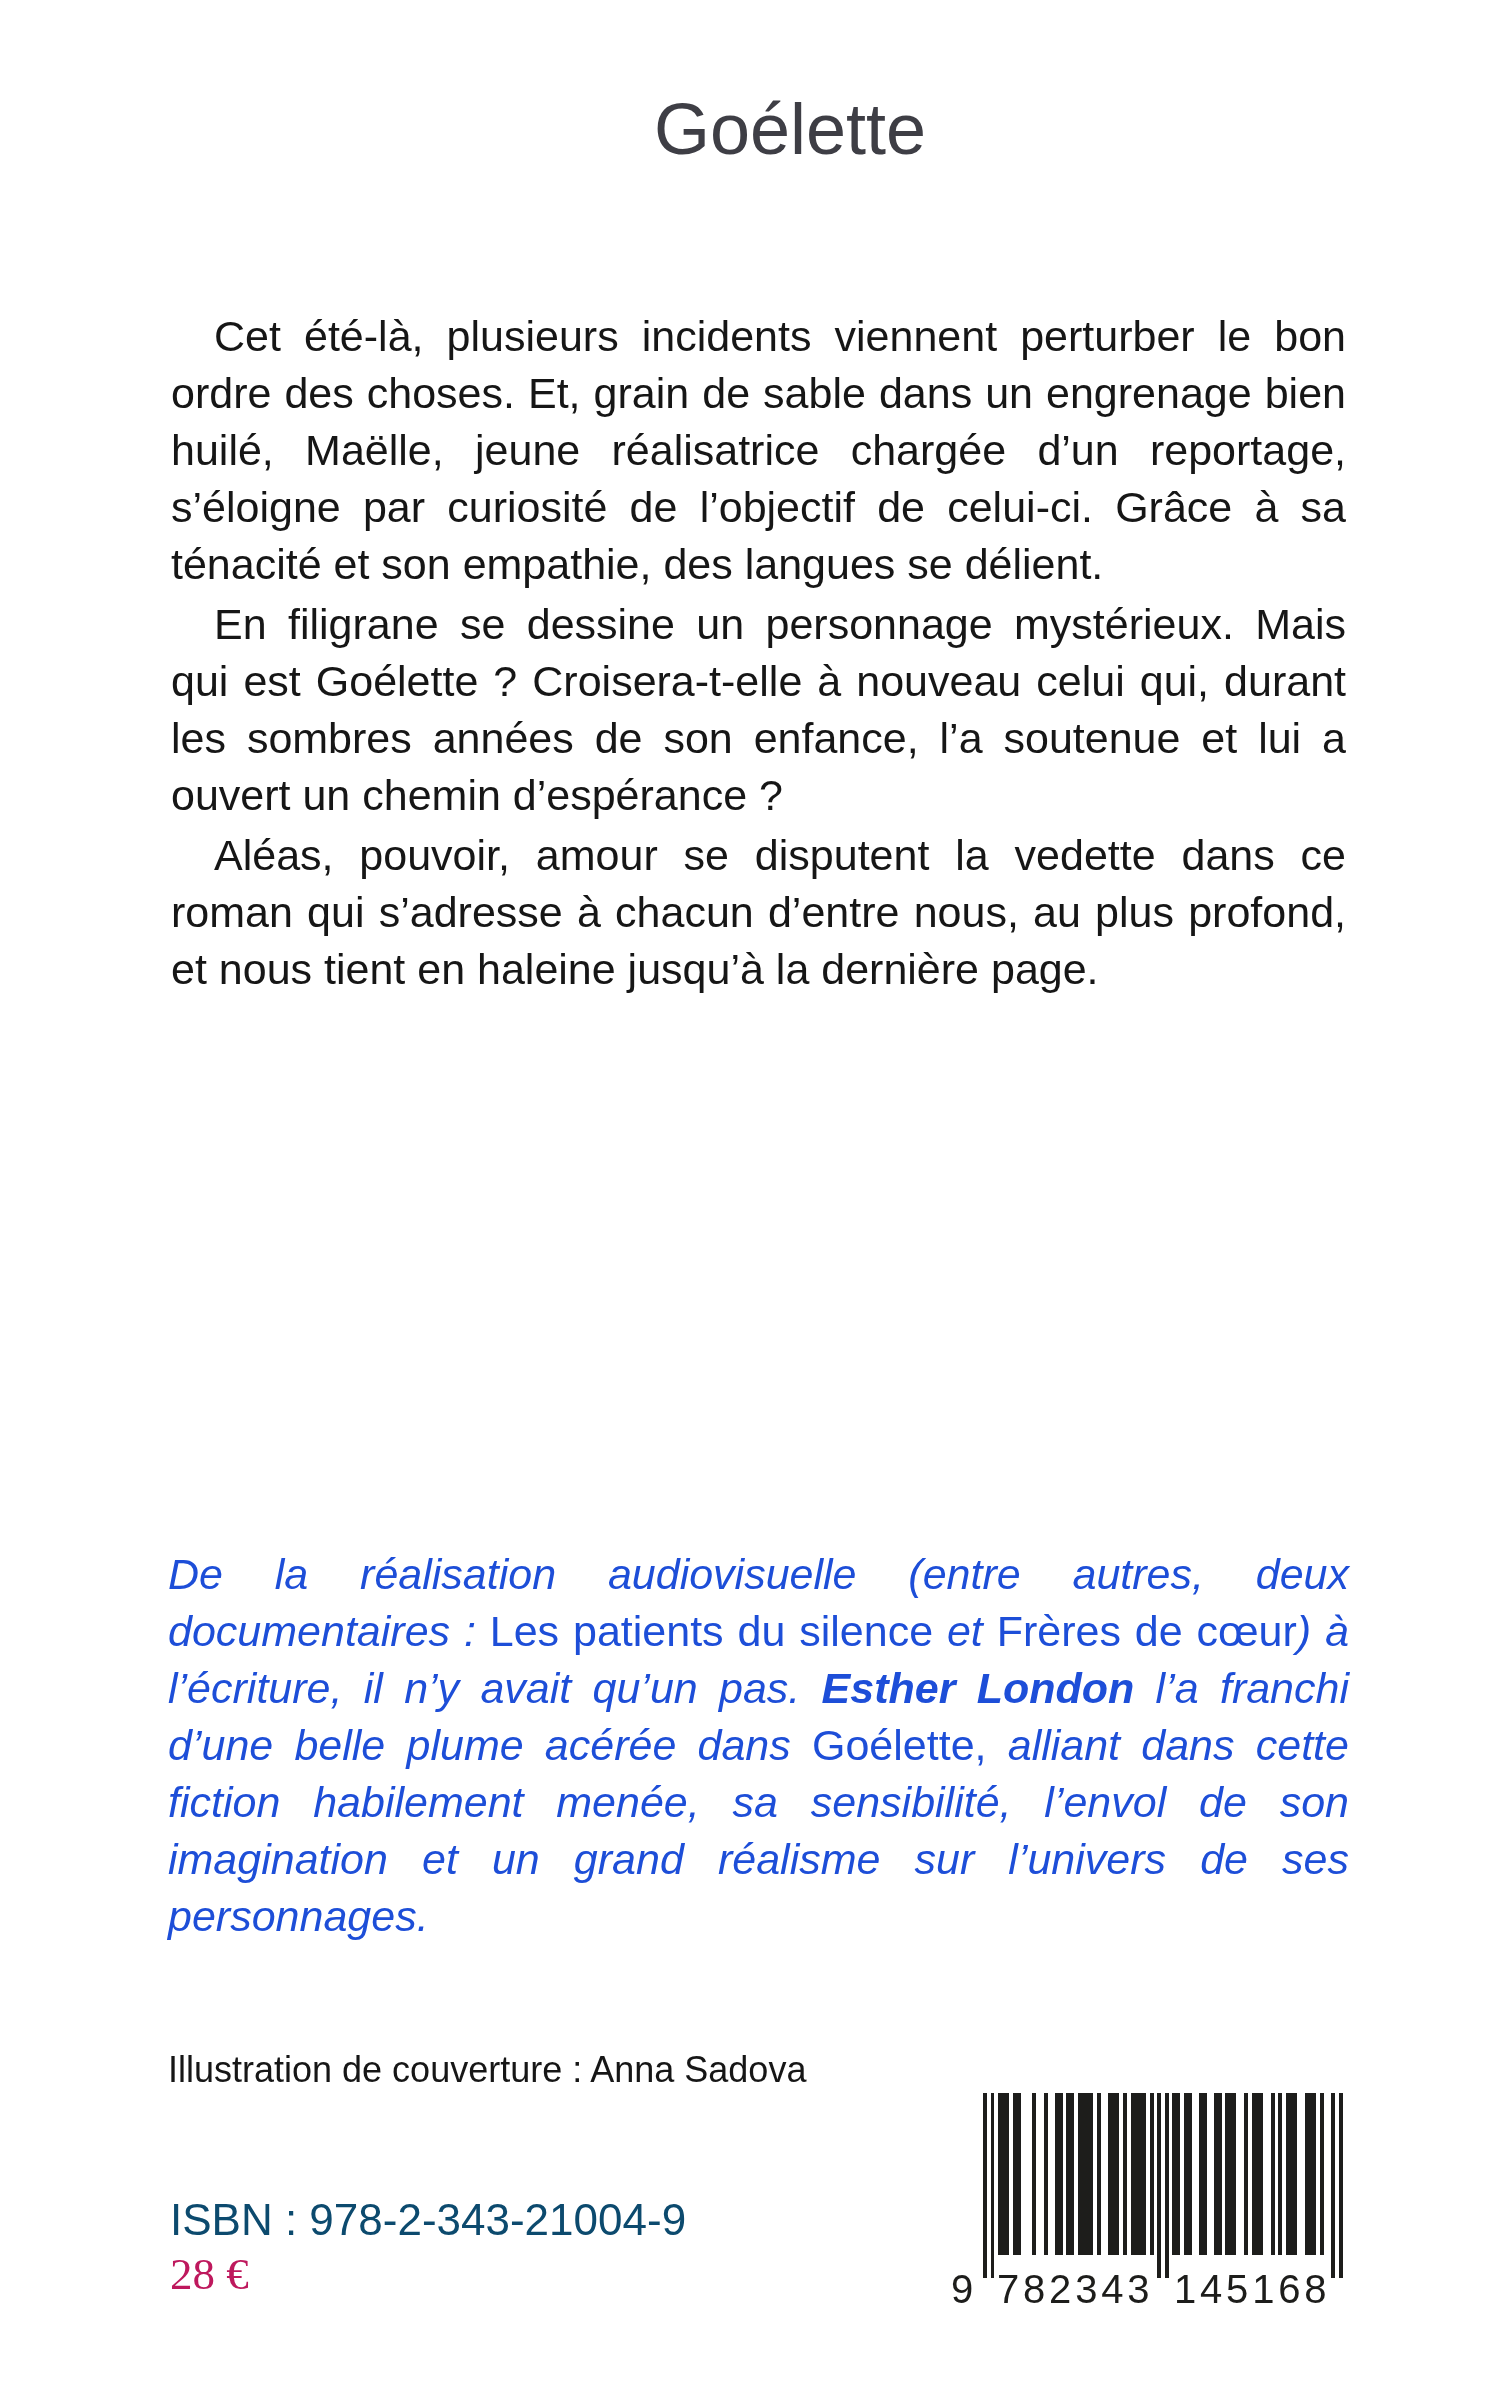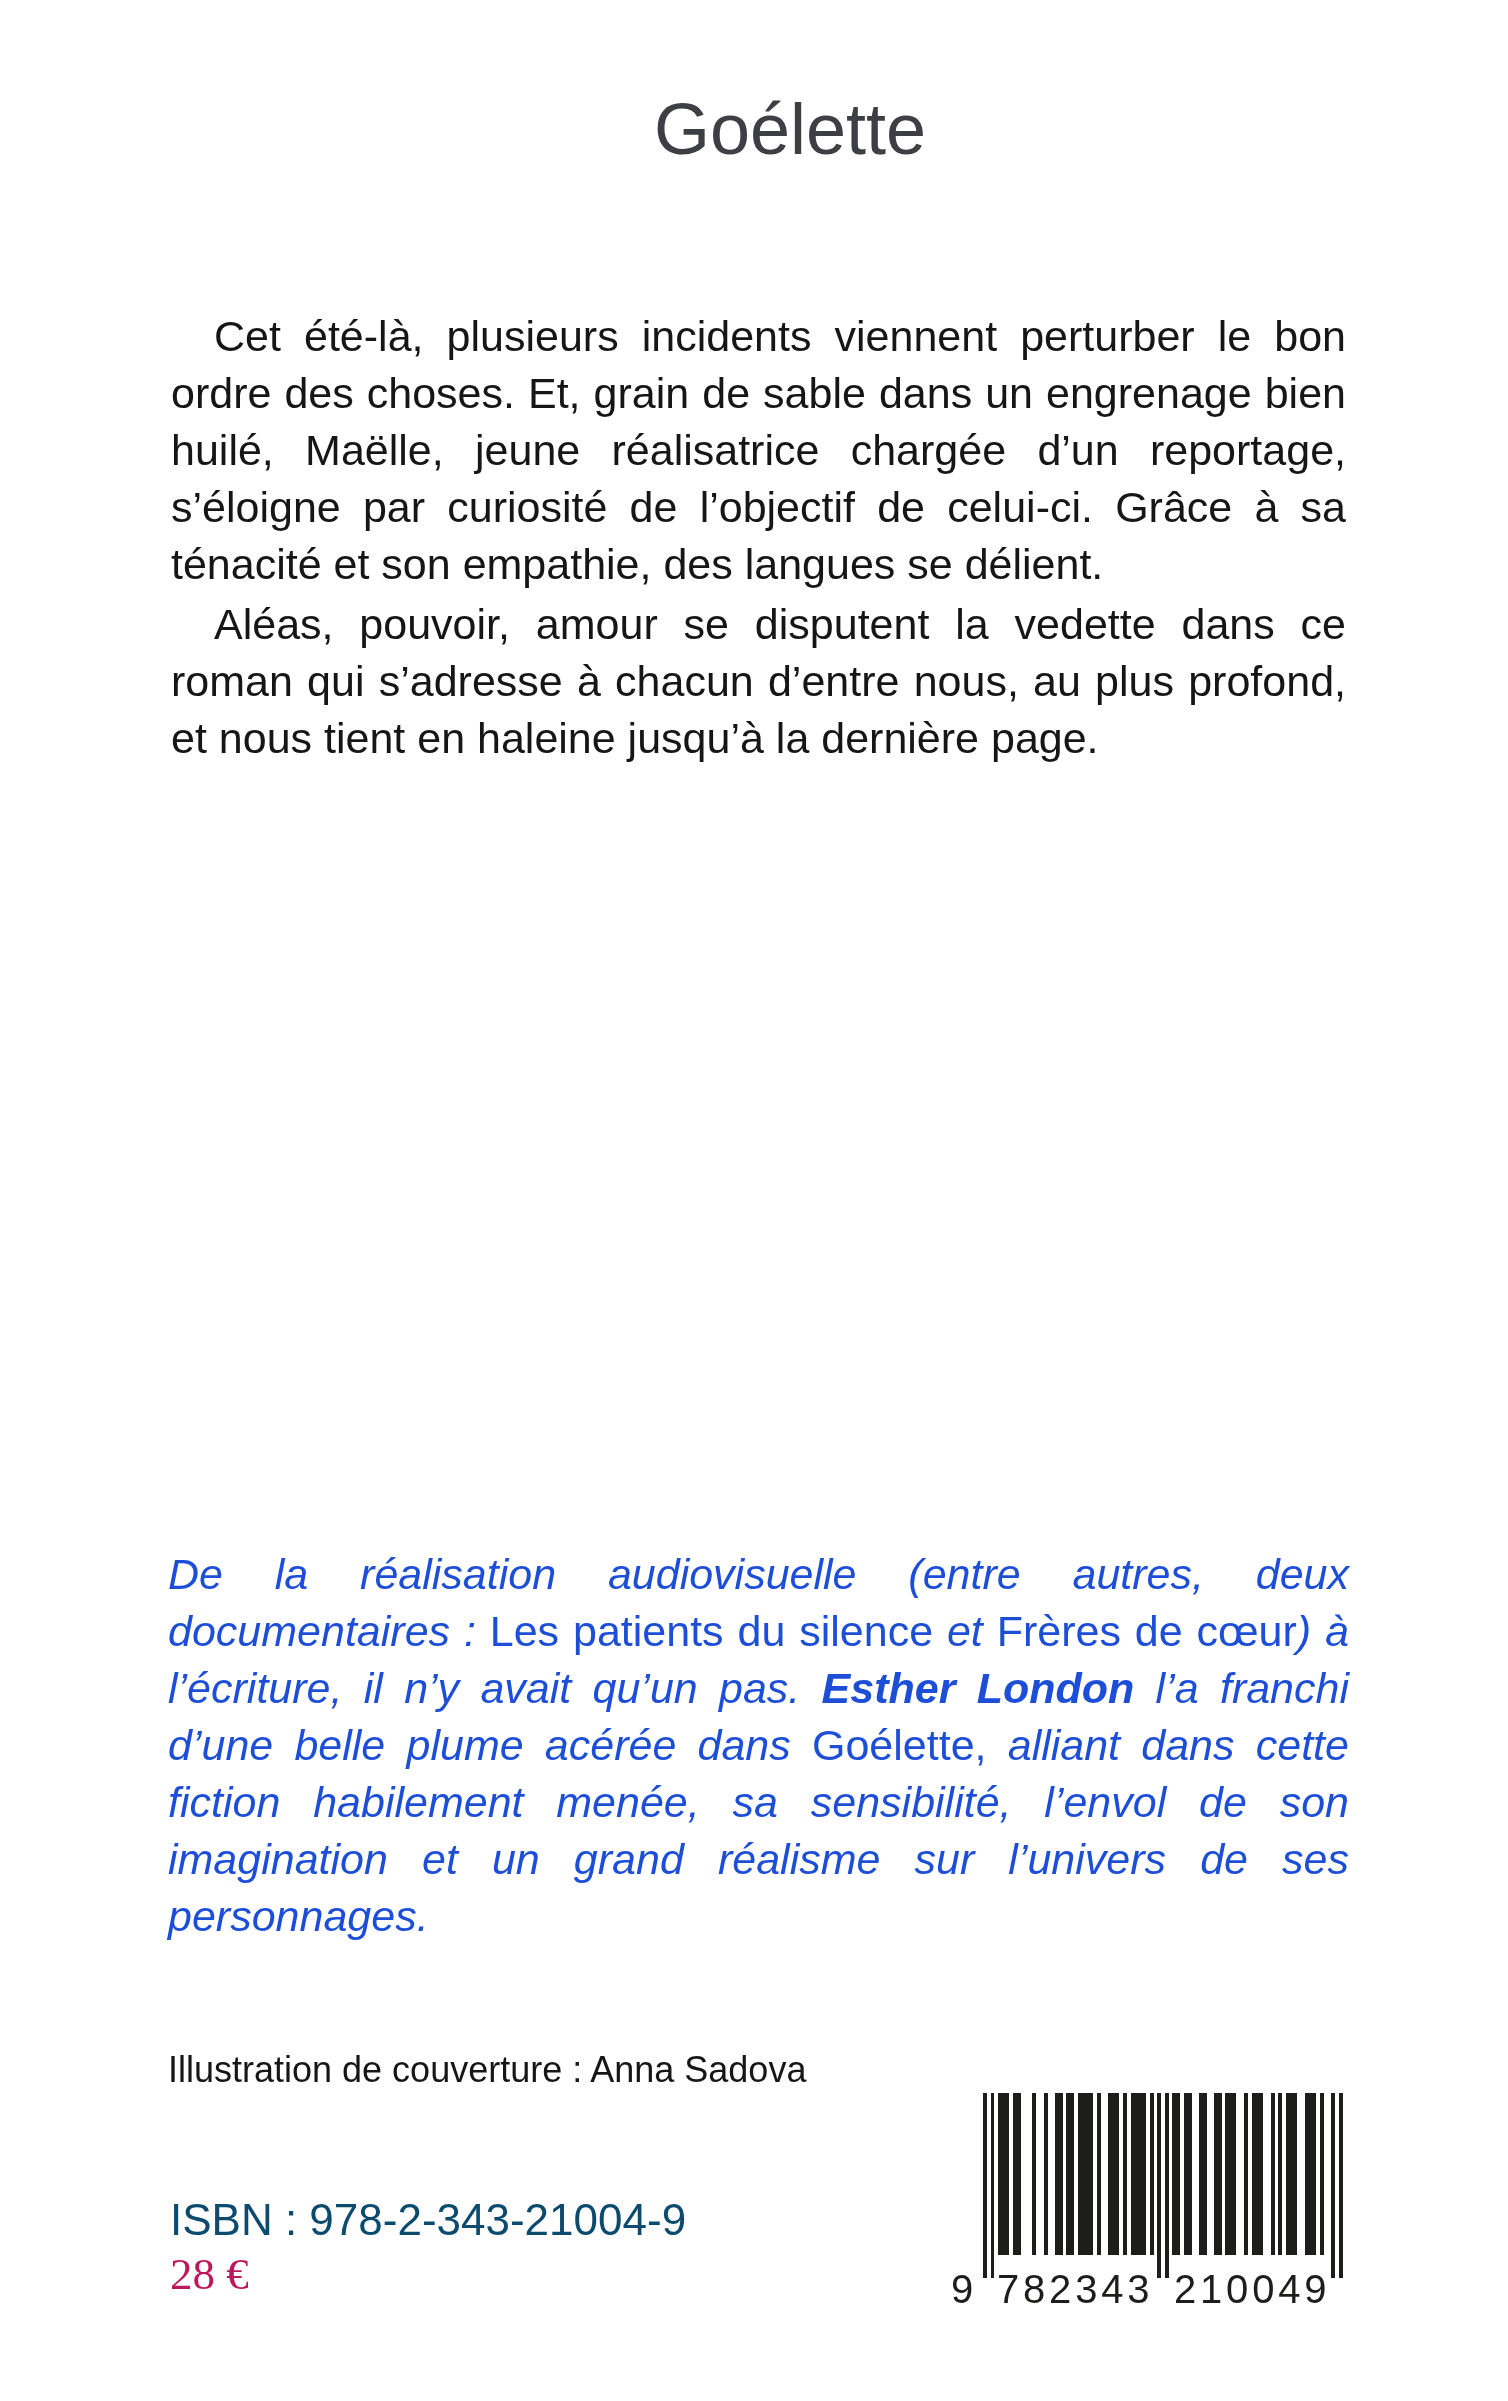--- a/index.html
+++ b/index.html
@@ -97,20 +97,21 @@
 </style>
 </head>
 <body>
 
 <div class="page">
 
   <h1 class="book-title">Goélette</h1>
 
   <div class="synopsis">
     <p>Cet été-là, plusieurs incidents viennent perturber le bon ordre des choses. Et, grain de sable dans un engrenage bien huilé, Maëlle, jeune réalisatrice chargée d’un reportage, s’éloigne par curiosité de l’objectif de celui-ci. Grâce à sa ténacité et son empathie, des langues se délient.</p>
+    <p>En filigrane se dessine un personnage mystérieux. Mais qui est Goélette&nbsp;? Croisera-t-elle à nouveau celui qui, durant les sombres années de son enfance, l’a soutenue et lui a ouvert un chemin d’espérance&nbsp;?</p>
     <p>Aléas, pouvoir, amour se disputent la vedette dans ce roman qui s’adresse à chacun d’entre nous, au plus profond, et nous tient en haleine jusqu’à la dernière page.</p>
   </div>
 
   <div class="author-note" id="author-note"><span class="run-italic">De la réalisation audiovisuelle (entre autres, deux documentaires&nbsp;: </span><span class="run-roman">Les patients du silence</span><span class="run-italic"> et </span><span class="run-roman">Frères de cœur</span><span class="run-italic">) à l’écriture, il n’y avait qu’un pas. </span><span class="run-bold-italic">Esther London</span><span class="run-italic"> l’a franchi d’une belle plume acérée dans </span><span class="run-roman">Goélette,</span><span class="run-italic"> alliant dans cette fiction habilement menée, sa sensibilité, l’envol de son imagination et un grand réalisme sur l’univers de ses personnages.</span></div>
 
   <div class="cover-credit">Illustration de couverture&nbsp;: Anna Sadova</div>
 
   <div class="isbn-line">ISBN&nbsp;: 978-2-343-21004-9</div>
 
   <div class="price-line">28&nbsp;€</div>
@@ -143,17 +144,17 @@
         <div class="bar" style="left: 288px; width: 3.8px; height: 162px; background: rgb(29, 29, 27);"></div>
         <div class="bar" style="left: 295px; width: 3.8px; height: 162px; background: rgb(29, 29, 27);"></div>
         <div class="bar" style="left: 303px; width: 11.4px; height: 162px; background: rgb(29, 29, 27);"></div>
         <div class="bar" style="left: 322px; width: 11.4px; height: 162px; background: rgb(29, 29, 27);"></div>
         <div class="bar" style="left: 337px; width: 3.8px; height: 162px; background: rgb(29, 29, 27);"></div>
         <div class="bar" style="left: 348px; width: 3.8px; height: 185px; background: rgb(29, 29, 27);"></div>
         <div class="bar" style="left: 356px; width: 3.8px; height: 185px; background: rgb(29, 29, 27);"></div>
       </div>
     <span class="bc-num bc-prefix">9</span>
     <span class="bc-num bc-left">782343</span>
-    <span class="bc-num bc-right">210049</span>
+    <span class="bc-num bc-right">145168</span>
   </div>
 
 </div>
 
 
 </body></html>

